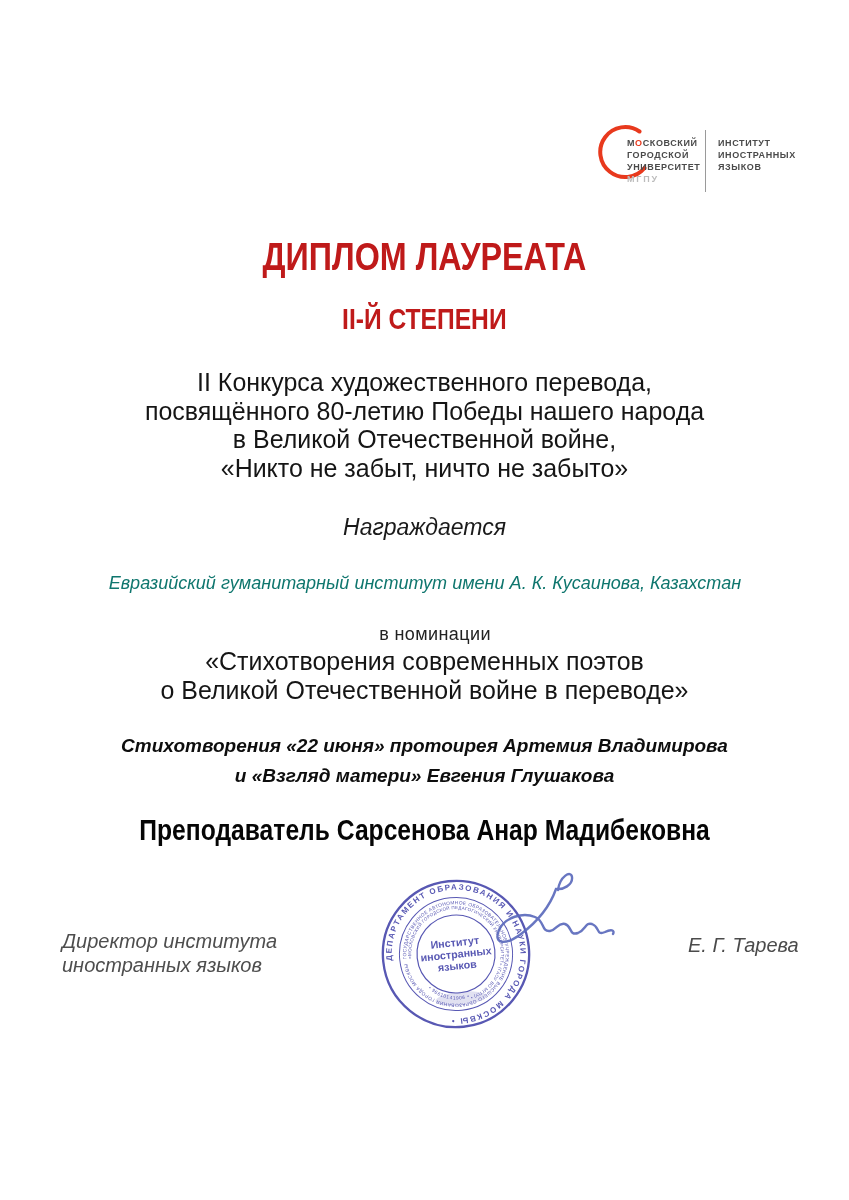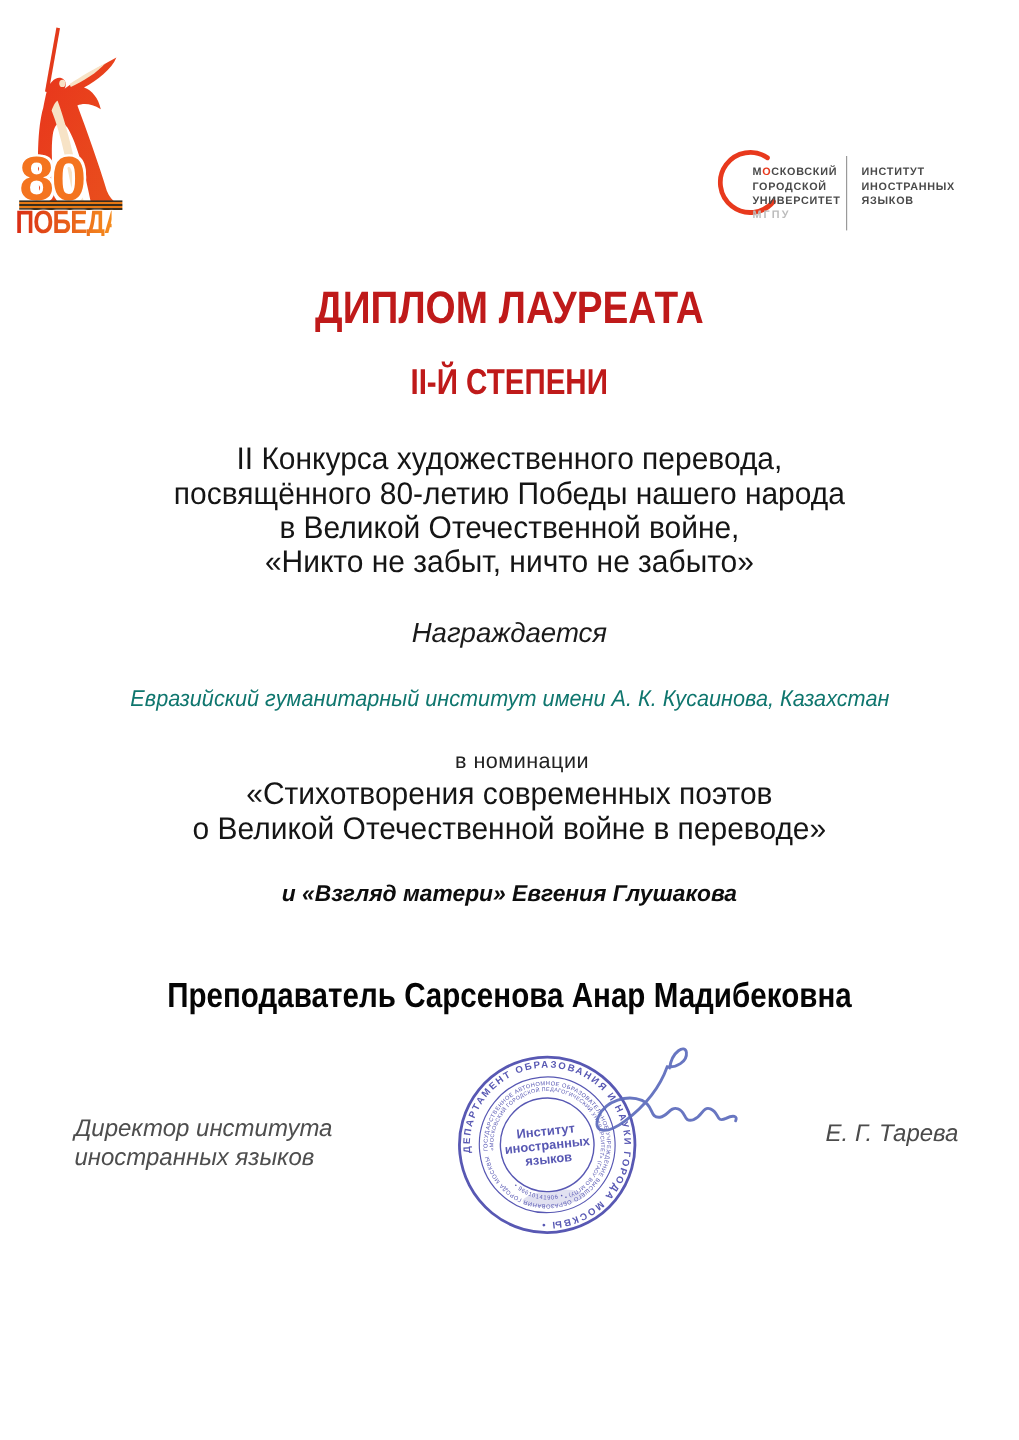--- a/index.html
+++ b/index.html
@@ -74,48 +74,20 @@
   .director{left:62px;top:929px;font-size:20px;line-height:24px;font-style:italic;color:#4e4e4e;text-align:left;}
   .signer{left:688px;top:934px;font-size:20px;font-style:italic;color:#4b4b4b;}
   .stamp{left:378px;top:876px;width:156px;height:156px;transform:rotate(-6deg);opacity:.92;}
   .sig{left:455px;top:862px;width:175px;height:110px;}
 </style>
 </head>
 <body>
 
 <div class="page">
 
-  <div class="abs logo80">
-    <svg class="statue" width="96" height="180" viewBox="0 0 96 180" aria-hidden="true">
-      <defs>
-        <linearGradient id="statGrad" x1="0" y1="0" x2="1" y2="1">
-          <stop offset="0" stop-color="#e8341c"></stop>
-          <stop offset="1" stop-color="#e9501d"></stop>
-        </linearGradient>
-      </defs>
-      <g>
-        <polygon points="35,3 38,3.6 28.5,57 25.5,56.2" fill="#e33a1b"></polygon>
-        <path fill="url(#statGrad)" d="M27,56
-          C29,48 35,43.5 39,45 C43,46.5 44,51 41.5,54.5 C40.5,56 38.5,57 37,57.5
-          C48,49 68,37 85,28 C81,38 69,47 58,53
-          C65,55.5 70,62 72,71 C64,66 57,66 52.5,68
-          C60,88 70,116 77,139 C79,144 82,147.5 86,150 L64,150
-          C58,119 50,95 44,86 C38,79 33.5,83 32,92
-          C30,106 32,132 36,150 L22,150
-          C18,117 19.5,85 24,70 C25.5,62 26.5,58 27,56 Z"></path>
-        <path fill="#f7e3c6" d="M36,64 C42,80 49,106 54,133 C55.5,141 57,146 59,150 L50,150
-          C45,122 39,92 31,72 C33,67 34.5,64.5 36,64 Z"></path>
-        <path fill="#f7e3c6" d="M46,50 C56,43.5 67,37 76,32.5 C69,40.5 57,48 47,52.5 Z"></path>
-        <ellipse cx="40" cy="49.5" rx="2.6" ry="3" fill="#f7e3c6"></ellipse>
-      </g>
-    </svg>
-    <div class="num">80</div>
-    <div class="ribbon"></div>
-    <div class="word">ПОБЕДА!</div>
-  </div>
 
   <div class="abs unilogo">
     <svg class="arc" width="62" height="68" viewBox="0 0 62 68" aria-hidden="true">
       <path d="M 41.5,11.5 A 25,25 0 1 0 46.5,48" fill="none" stroke="#e8391d" stroke-width="4" stroke-linecap="round"></path>
     </svg>
     <div class="uni-text">
       <div><span>М</span><span class="red-o">О</span><span>СКОВСКИЙ</span></div>
       <div>ГОРОДСКОЙ</div>
       <div>УНИВЕРСИТЕТ</div>
       <div class="abbr">МГПУ</div>
@@ -150,20 +122,21 @@
   </div>
 
   <div class="abs centered nom-label">в номинации</div>
 
   <div class="abs centered nomination">
     <span>«Стихотворения современных поэтов</span>
     <span>о Великой Отечественной войне в переводе»</span>
   </div>
 
   <div class="abs centered works">
+    <span>Стихотворения «22 июня» протоирея Артемия Владимирова</span>
     <span>и «Взгляд матери» Евгения Глушакова</span>
   </div>
 
   <div class="abs centered teacher">
     <span class="squish">Преподаватель Сарсенова Анар Мадибековна</span>
   </div>
 
   <div class="abs director">
     <div>Директор института</div>
     <div>иностранных языков</div>

